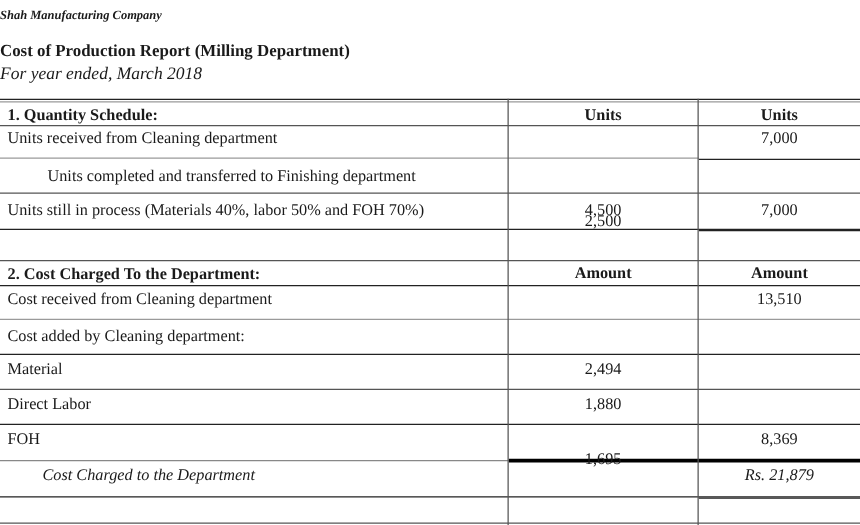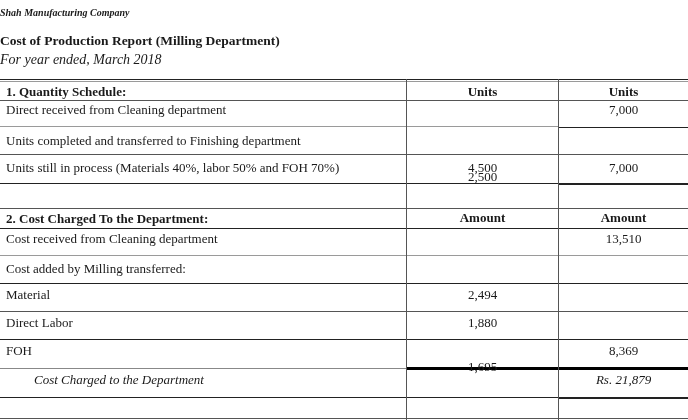--- a/index.html
+++ b/index.html
@@ -54,41 +54,41 @@
   <div class="hline dark" style="top:398px; left:559px; width:129px;"></div>
   <div class="hline" style="top:418px;"></div>
 
   <div class="vline" style="left:406px; top:79px; height:341px;"></div>
   <div class="vline" style="left:558px; top:79px; height:341px;"></div>
 
   <div class="cell lbl bold" style="top:84px;">1. Quantity Schedule:</div>
   <div class="cell mid bold" style="top:84px;">Units</div>
   <div class="cell rgt bold" style="top:84px;">Units</div>
 
-  <div class="cell lbl" style="top:102px;">Direct received from Cleaning department</div>
+  <div class="cell lbl" style="top:102px;">Units received from Cleaning department</div>
   <div class="cell mid" style="top:102px;"></div>
   <div class="cell rgt" style="top:102px;">7,000</div>
 
-  <div class="cell lbl" style="top:133px;">Units completed and transferred to Finishing department</div>
+  <div class="cell lbl" style="top:133px;margin-left:32px;">Units completed and transferred to Finishing department</div>
   <div class="cell mid" style="top:133px;margin-top:36px;">2,500</div>
   <div class="cell rgt" style="top:133px;"></div>
 
   <div class="cell lbl" style="top:160px;">Units still in process (Materials 40%, labor 50% and FOH 70%)</div>
   <div class="cell mid" style="top:160px;">4,500</div>
   <div class="cell rgt" style="top:160px;">7,000</div>
 
   <div class="cell lbl bold" style="top:211px;">2. Cost Charged To the Department:</div>
   <div class="cell mid bold" style="top:210px;">Amount</div>
   <div class="cell rgt bold" style="top:210px;">Amount</div>
 
   <div class="cell lbl" style="top:231px;">Cost received from Cleaning department</div>
   <div class="cell mid" style="top:231px;"></div>
   <div class="cell rgt" style="top:231px;">13,510</div>
 
-  <div class="cell lbl" style="top:261px;">Cost added by Milling transferred:</div>
+  <div class="cell lbl" style="top:261px;">Cost added by Cleaning department:</div>
   <div class="cell mid" style="top:261px;"></div>
   <div class="cell rgt" style="top:261px;"></div>
 
   <div class="cell lbl" style="top:287px;">Material</div>
   <div class="cell mid" style="top:287px;">2,494</div>
   <div class="cell rgt" style="top:287px;"></div>
 
   <div class="cell lbl" style="top:315px;">Direct Labor</div>
   <div class="cell mid" style="top:315px;">1,880</div>
   <div class="cell rgt" style="top:315px;"></div>

